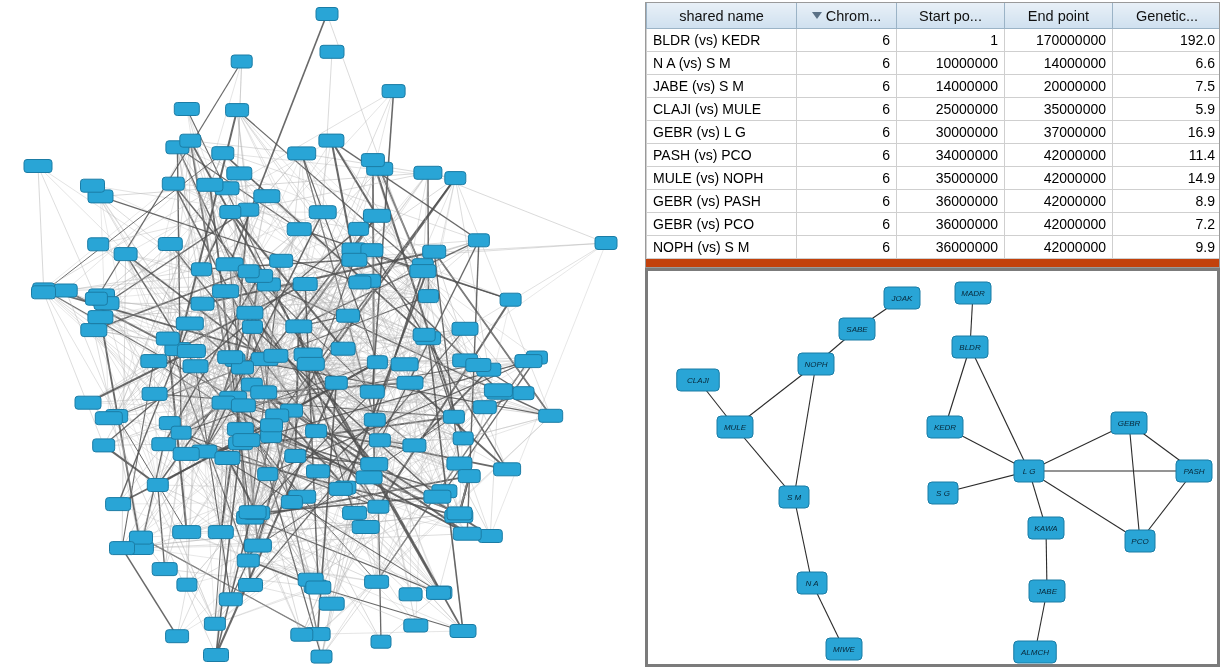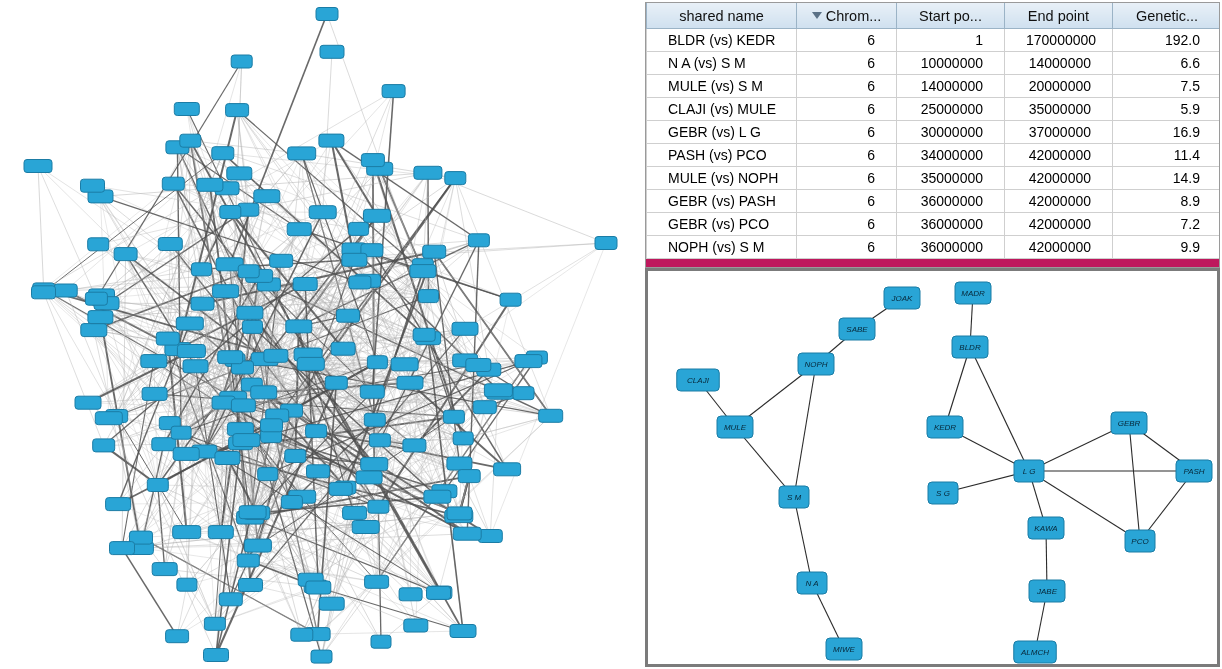--- a/index.html
+++ b/index.html
@@ -28,21 +28,21 @@
   }
   #big-network svg { display: block; }
 
   
   #table-panel {
     position: absolute;
     left: 645px;
     top: 2px;
     width: 575px;
     height: 266px;
-    background: #be185d;
+    background: #c2410c;
     border: 1px solid #9a9a9a;
     box-sizing: border-box;
     overflow: hidden;
   }
   table.grid {
     border-collapse: collapse;
     width: 100%;
     table-layout: fixed;
     font-size: 14px;
   }
@@ -62,21 +62,21 @@
   table.grid th .th-inner {
     display: flex;
     align-items: center;
     justify-content: center;
     gap: 4px;
   }
   table.grid td {
     border: 1px solid #cfcfcf;
     border-top: none;
     height: 22px;
-    padding: 0 21px;
+    padding: 0 6px;
     color: #000;
     font-size: 14px;
     white-space: nowrap;
     overflow: hidden;
     background: #ffffff;
   }
   td.num { text-align: right; }
   td.txt { text-align: left; }
   .filter-icon {
     display: inline-block;
@@ -1660,21 +1660,21 @@
             <td class="num">192.0</td>
           </tr>
           <tr>
             <td class="txt">N A (vs) S M</td>
             <td class="num">6</td>
             <td class="num">10000000</td>
             <td class="num">14000000</td>
             <td class="num">6.6</td>
           </tr>
           <tr>
-            <td class="txt">MULE (vs) S M</td>
+            <td class="txt">JABE (vs) S M</td>
             <td class="num">6</td>
             <td class="num">14000000</td>
             <td class="num">20000000</td>
             <td class="num">7.5</td>
           </tr>
           <tr>
             <td class="txt">CLAJI (vs) MULE</td>
             <td class="num">6</td>
             <td class="num">25000000</td>
             <td class="num">35000000</td>

